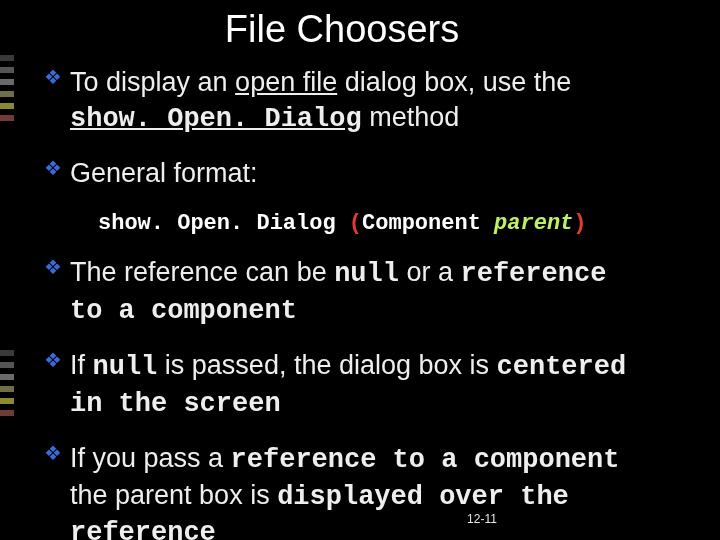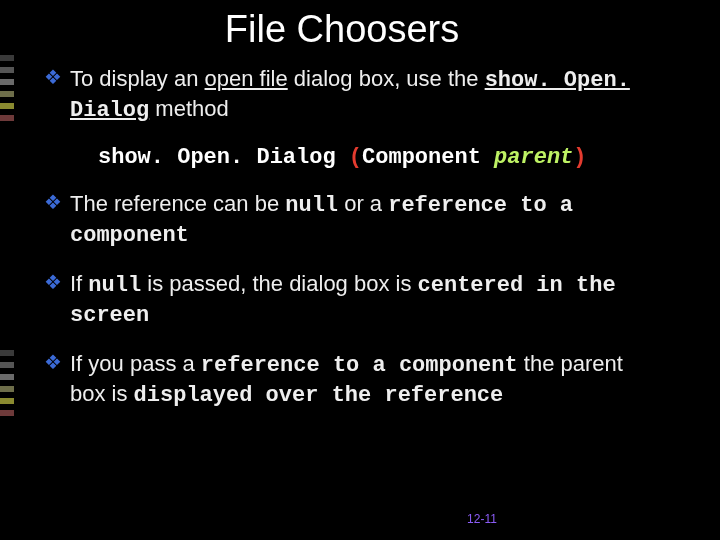--- a/index.html
+++ b/index.html
@@ -52,21 +52,21 @@
   }
   ul.content {
     list-style: none;
     margin: 0;
     padding: 0 0 0 14px;
   }
   ul.content > li {
     position: relative;
     padding-left: 26px;
     margin: 4px 0 20px 0;
-    font-size: 22px;
+    font-size: 27px;
     line-height: 1.28;
     color: #eee;
   }
   ul.content > li::before {
     content: "❖";
     position: absolute;
     left: 0;
     top: 0;
     color: #3b6ad6;
     font-size: 20px;
@@ -87,21 +87,21 @@
   .c-cyan  { color: #ffffff; }
   .c-gold  { color: #bef264; font-style: italic; }
   .u { text-decoration: underline; }
   .pagenum {
     position: absolute;
     bottom: 14px;
     right: 0;
     left: 0;
     text-align: center;
     font-size: 12px;
-    color: #8b5cf6;
+    color: #e5e5e5;
     padding-left: 280px;
   }
 </style>
 </head>
 <body>
 
 <div class="slide">
 
   <h1 class="title">File Choosers</h1>
 
@@ -121,20 +121,23 @@
       <div class="st-e"></div>
       <div class="st-f"></div>
   </div>
 
   <ul class="content">
 
     <li>
       <span>To display an </span><span class="u">open file</span><span> dialog box, use the </span><span class="mono u">show. Open. Dialog</span><span> method</span>
     </li>
 
+    <li>
+      <span>General format:</span>
+    </li>
   </ul>
 
   <div class="code-line">
     <span class="c-white">show. Open. Dialog </span><span class="c-red">(</span><span class="c-cyan">Component </span><span class="c-gold">parent</span><span class="c-red">)</span>
   </div>
 
   <ul class="content">
 
     <li>
       <span>The reference can be </span><span class="mono">null</span><span> or a </span><span class="mono">reference to a component</span>

